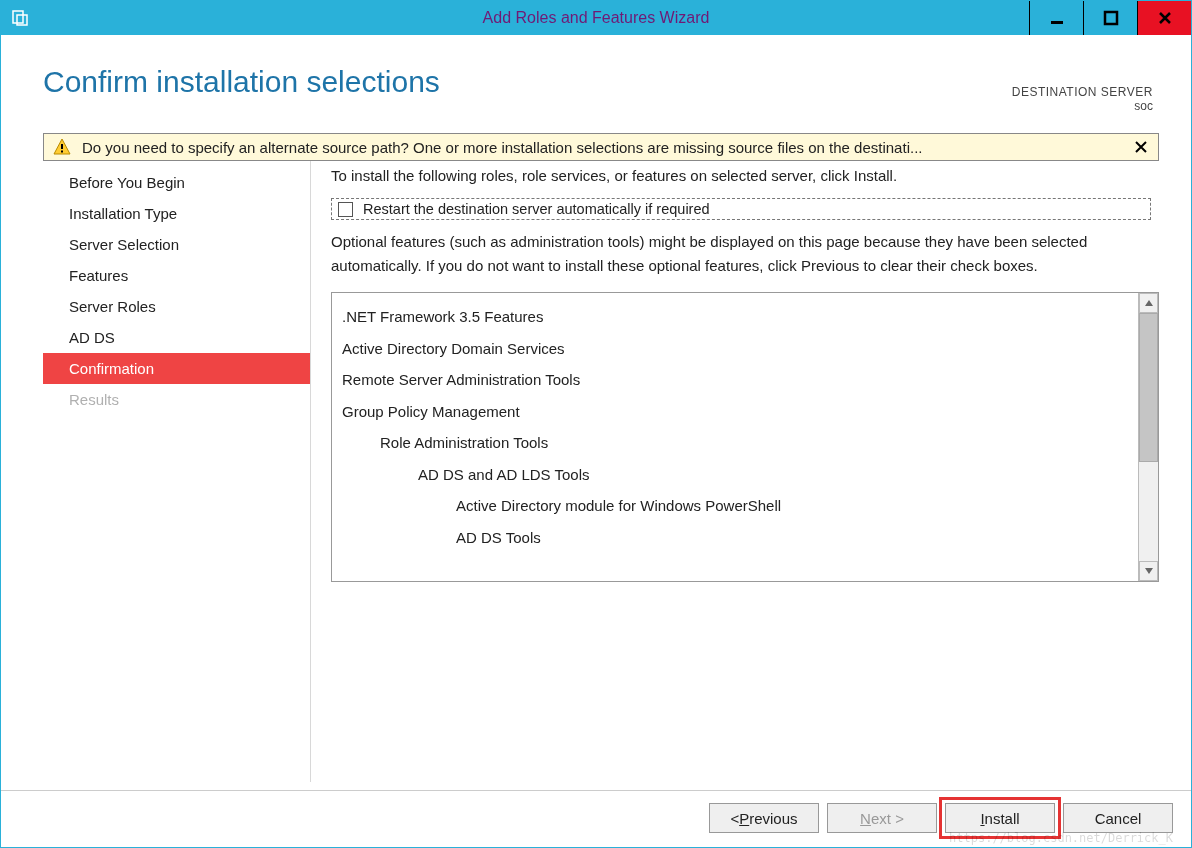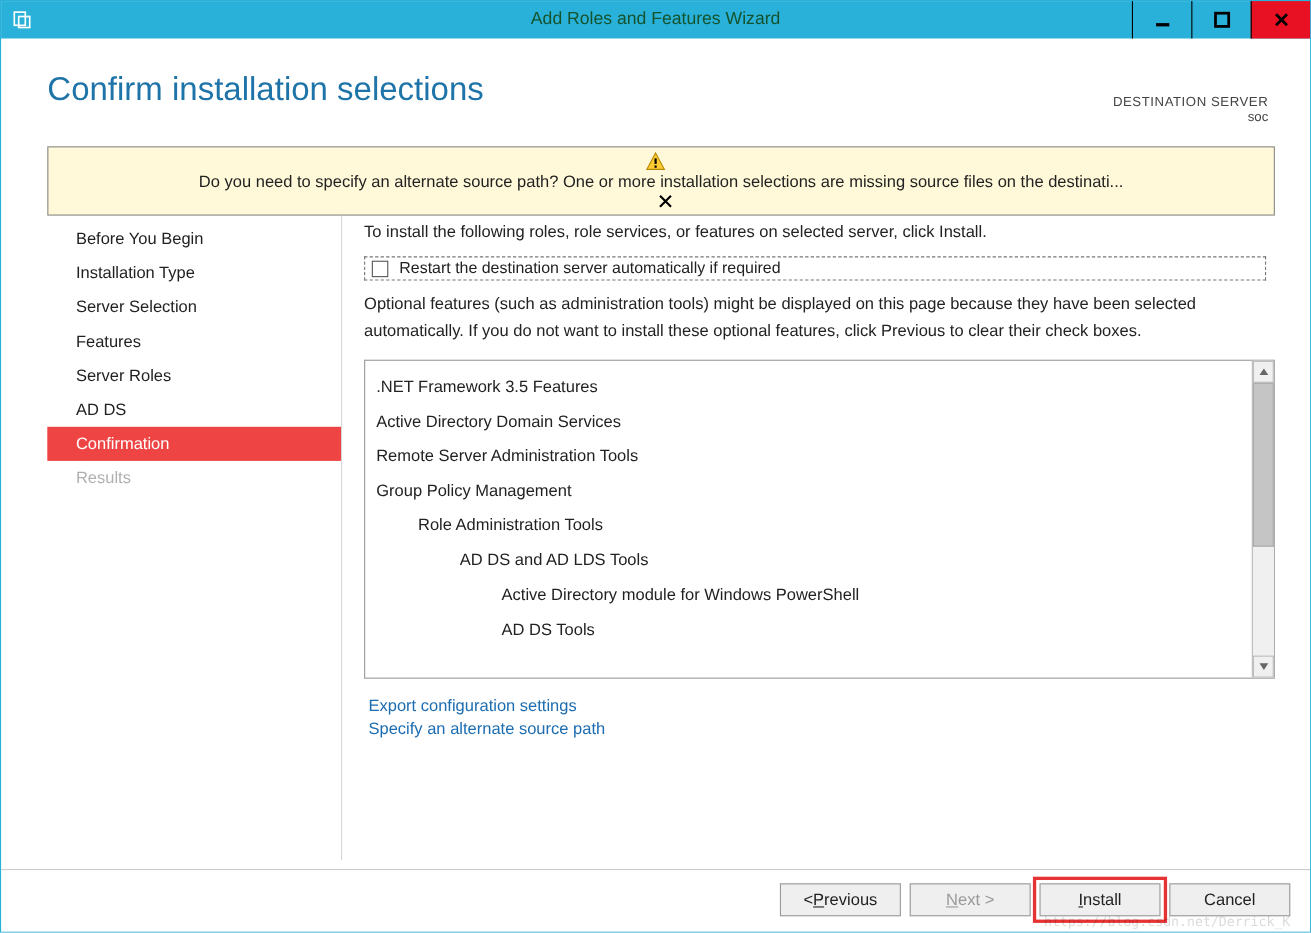--- a/index.html
+++ b/index.html
@@ -1,32 +1,32 @@
 <!DOCTYPE html>
 <html><head>
 <meta charset="utf-8">
 <style>
   * { box-sizing: border-box; }
   html, body { margin: 0; padding: 0; font-family: "Segoe UI", Tahoma, sans-serif; font-size: 14.5px; color: #222; background: #fff; }
   .window { width: 1192px; height: 848px; border: 1px solid #2ab1d9; background: #fff; display: flex; flex-direction: column; }
   .titlebar { height: 34px; background: #2ab1d9; display: flex; align-items: center; position: relative; }
   .app-icon { width: 22px; height: 22px; margin-left: 8px; display: flex; align-items: center; justify-content: center; }
-  .title-text { position: absolute; left: 50%; transform: translateX(-50%); font-size: 16px; color: #14532d; }
+  .title-text { position: absolute; left: 50%; transform: translateX(-50%); font-size: 16px; color: #701a75; }
   .win-controls { margin-left: auto; display: flex; height: 100%; }
   .win-btn { width: 54px; display: flex; align-items: center; justify-content: center; border: 1px solid #000; border-top:none; border-bottom:none; border-right:none; }
   .win-btn:first-child { border-left: 1px solid #000; }
   .win-close { background: #e81123; }
   .win-btn svg { pointer-events: none; }
   .header-row { display: flex; align-items: flex-start; padding: 30px 32px 10px 42px; }
   .page-title { font-size: 30px; font-weight: 300; color: #1e74a8; flex: 1; margin: 0; }
   .dest-block { text-align: right; margin-top: 20px; margin-right: 6px; }
   .dest-label { font-size: 12px; letter-spacing: 0.5px; color: #444; }
   .dest-server { font-size: 12px; color: #444; }
 
-  .warning-bar { margin: 10px 32px 0 42px; border: 1px solid #888; background: #fff9d9; display: flex; align-items: center; padding: 3px 8px; font-size: 15px; flex-direction: column; }
+  .warning-bar { margin: 10px 32px 0 42px; border: 1px solid #888; background: #fff9d9; display: flex; align-items: center; padding: 3px 8px; font-size: 15px; }
   .warn-icon { width: 20px; height: 20px; margin-right: 10px; flex-shrink: 0; }
   .warn-text { flex: 1; white-space: nowrap; overflow: hidden; text-overflow: ellipsis; }
   .warn-close { width: 18px; height: 18px; display:flex; align-items:center; justify-content:center; margin-left: 8px; cursor:pointer; }
 
   .main-grid { display: flex; flex: 1; padding: 0 32px 0 42px; overflow: hidden; }
   .sidebar { width: 268px; padding-top: 6px; border-right: 1px solid #d8d8d8; }
   .nav-item { padding: 7px 10px 7px 26px; font-size: 15px; cursor: default; }
   .nav-item.selected { background: #ef4444; color: #fff; }
   .nav-item.disabled { color: #b0b0b0; }
 
@@ -162,24 +162,20 @@
             <div class="sb-thumb"></div>
           </div>
           <div class="sb-btn">
             <svg width="10" height="10">
                   <path d="M5 8 L9 2 L1 2 Z" fill="#666"></path>
                 </svg>
           </div>
         </div>
       </div>
 
-      <div class="links">
-        <div class="link">Export configuration settings</div>
-        <div class="link">Specify an alternate source path</div>
-      </div>
 
     </div>
   </div>
 
   <div class="footer">
     <div class="btn">
       <span>&lt; </span>
           <u class="h">P</u>
           <span>revious</span>
     </div>

